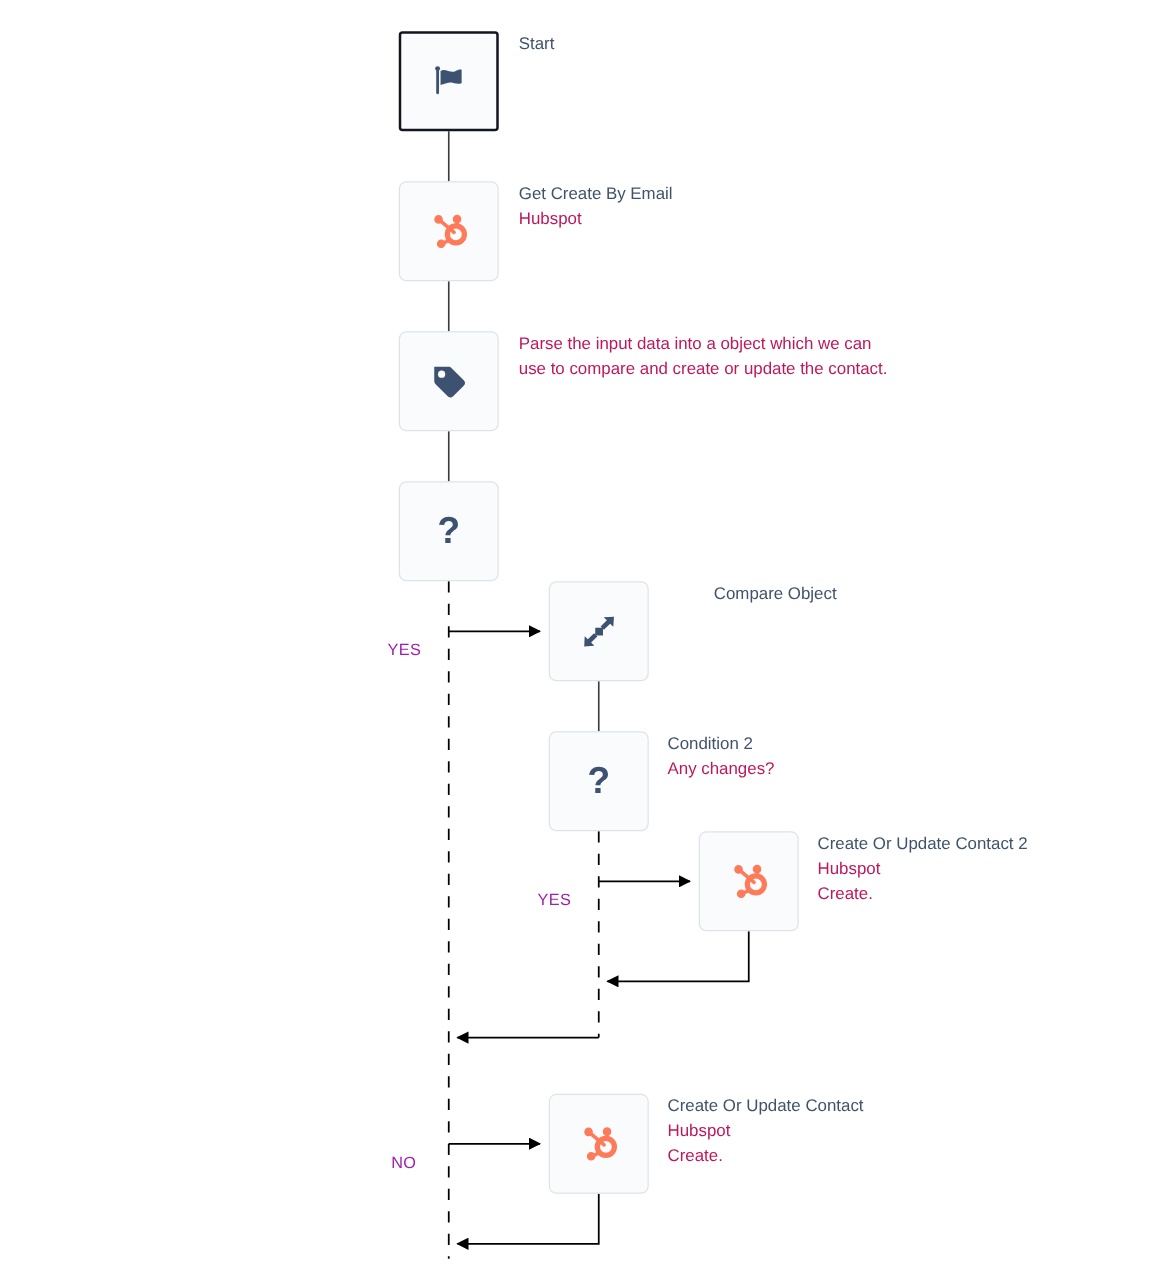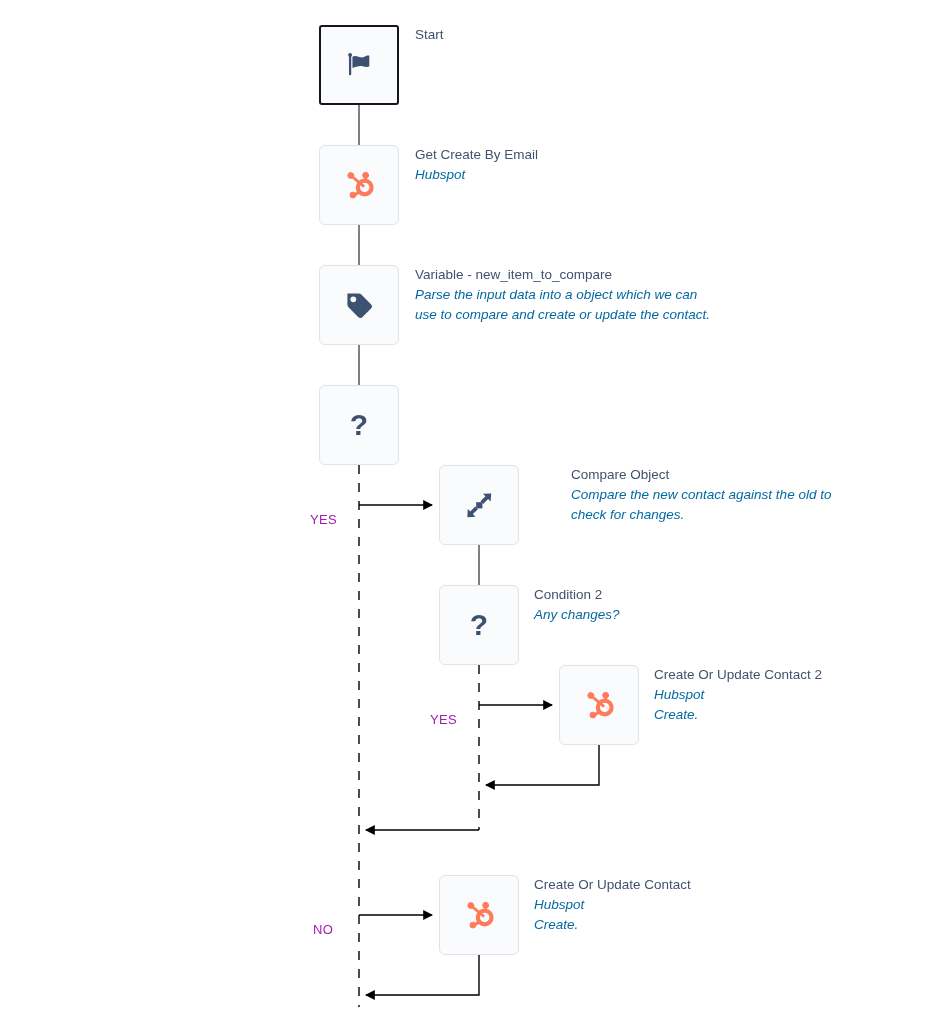--- a/index.html
+++ b/index.html
@@ -65,23 +65,22 @@
     font-family: "Liberation Sans", sans-serif;
   }
   .label .ttl {
     font-size: 13.5px;
     color: #40536c;
     line-height: 20px;
     white-space: nowrap;
   }
   .label .sub {
     font-size: 13.5px;
-    color: #0369a1;
+    color: #be185d;
     line-height: 20px;
-    font-style: italic;
   }
   .label .sub.wrap {
     max-width: 296px;
     white-space: normal;
   }
   .branchlabel {
     position: absolute;
     font-family: "Liberation Sans", sans-serif;
     font-size: 13px;
     color: #a21caf;
@@ -164,21 +163,20 @@
     <span class="glyph">
       <svg width="32" height="32" viewBox="0 0 32 32" xmlns="http://www.w3.org/2000/svg">
         <path d="M4.6 4.4 L15.6 4.4 C16.6 4.4 17.6 4.8 18.3 5.5 L28.2 15.4
                  C29.3 16.5 29.3 18.2 28.2 19.3 L19.3 28.2 C18.2 29.3 16.5 29.3 15.4 28.2
                  L5.5 18.3 C4.8 17.6 4.4 16.6 4.4 15.6 L4.4 4.4 Z" fill="#3d5170"></path>
         <circle cx="10.3" cy="10.3" r="2.9" fill="#fafbfc"></circle>
       </svg>
     </span>
   </div>
   <div class="label" style="left:415px; top:265px;">
-    <div class="ttl">Variable - new_item_to_compare</div>
     <div class="sub wrap">Parse the input data into a object which we can use to compare and create or update the contact.</div>
   </div>
 
   <div class="node" style="left:319px; top:385px;">
     <span class="glyph">
       <span class="qmark">?</span>
     </span>
   </div>
 
   <div class="branchlabel" style="left:310px; top:512px;">YES</div>
@@ -189,21 +187,20 @@
         <g fill="#3d5170">
           <path d="M29 3.6 L20.2 4.0 L22.9 6.7 L17.6 12 L20.4 14.8 L25.7 9.5 L28.4 12.2 Z"></path>
           <path d="M3.6 29 L4.0 20.2 L6.7 22.9 L12 17.6 L14.8 20.4 L9.5 25.7 L12.2 28.4 Z"></path>
           <rect x="13.0" y="13.0" width="6.6" height="6.6"></rect>
         </g>
       </svg>
     </span>
   </div>
   <div class="label" style="left:534px; top:465px;margin-left:37px;">
     <div class="ttl">Compare Object</div>
-    <div class="sub wrap">Compare the new contact against the old to check for changes.</div>
   </div>
 
   <div class="node" style="left:439px; top:585px;">
     <span class="glyph">
       <span class="qmark">?</span>
     </span>
   </div>
   <div class="label" style="left:534px; top:585px;">
     <div class="ttl">Condition 2</div>
     <div class="sub">Any changes?</div>

